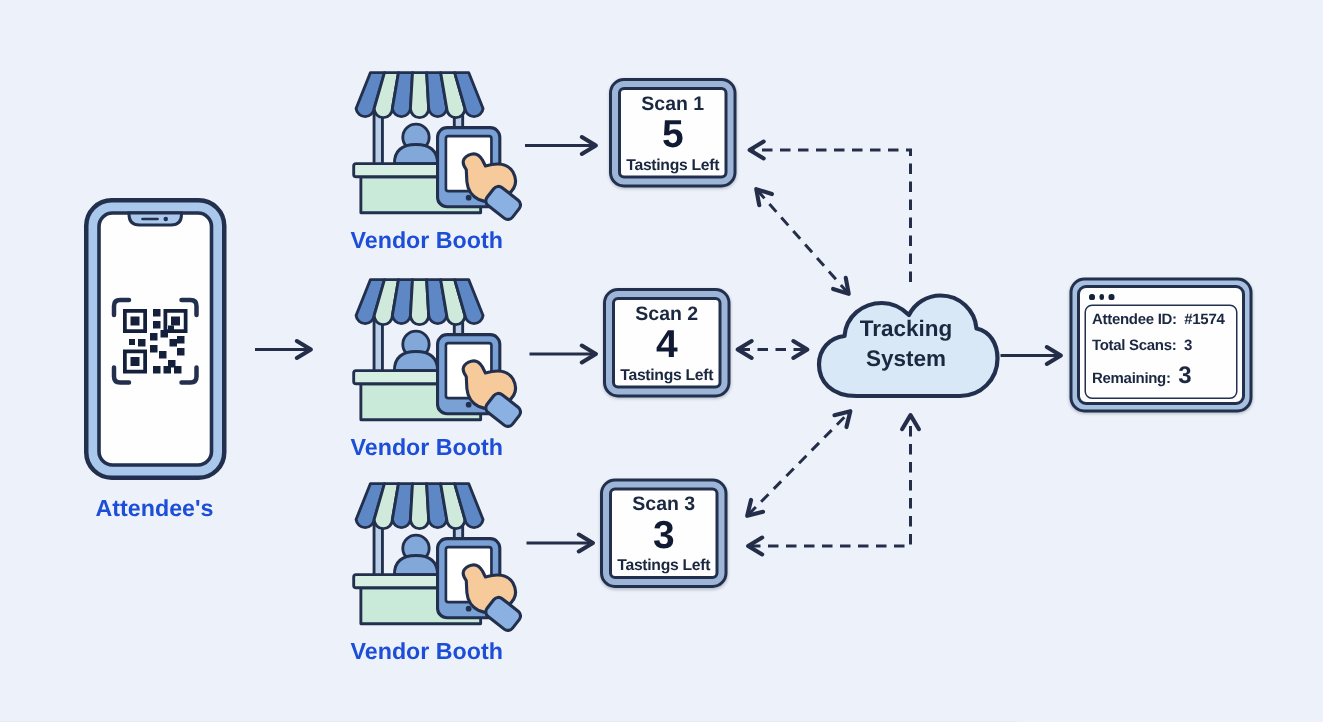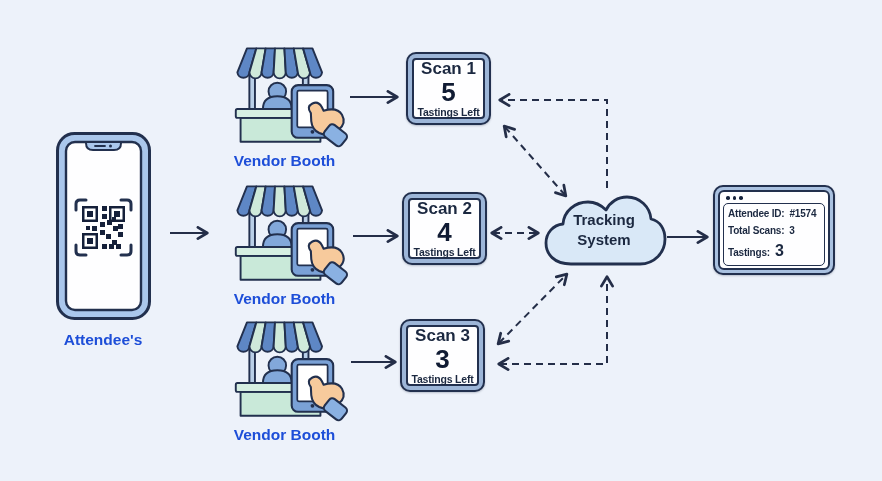--- a/index.html
+++ b/index.html
@@ -24,21 +24,21 @@
   .scan-card {
     position:absolute; width:85px; height:73px; box-sizing:border-box;
     background:#9db6d8; border:2.5px solid #22304e; border-radius:10px;
     padding:4px; box-shadow:0 1px 2px rgba(30,42,68,.25);
   }
   .scan-inner {
     width:100%; height:100%; box-sizing:border-box; background:#fefeff;
     border:2px solid #22304e; border-radius:4px;
     display:flex; flex-direction:column; align-items:center; justify-content:center;
   }
-  .scan-title { font-size:17px; font-weight:600; white-space:nowrap; }
+  .scan-title { font-size:13px; font-weight:600; white-space:nowrap; }
   .scan-count { font-size:26px; font-weight:800; line-height:1.05; color:#101b33; }
   .scan-caption { font-size:10.5px; font-weight:600; letter-spacing:-0.2px; white-space:nowrap; }
 
   
   .cloud-label {
     position:absolute; left:538px; top:210px; width:132px; text-align:center;
     font-size:15px; font-weight:600; line-height:1.32;
   }
 
   
@@ -226,20 +226,20 @@
       <div class="dash-content">
         <div class="dash-row">
           <span>Attendee ID:</span>
           <span>#1574</span>
         </div>
         <div class="dash-row">
           <span>Total Scans:</span>
           <span>3</span>
         </div>
         <div class="dash-row">
-          <span>Tastings:</span>
+          <span>Remaining:</span>
           <span class="v-big">3</span>
         </div>
       </div>
     </div>
   </div>
 
 </div>
 
 </body></html>

